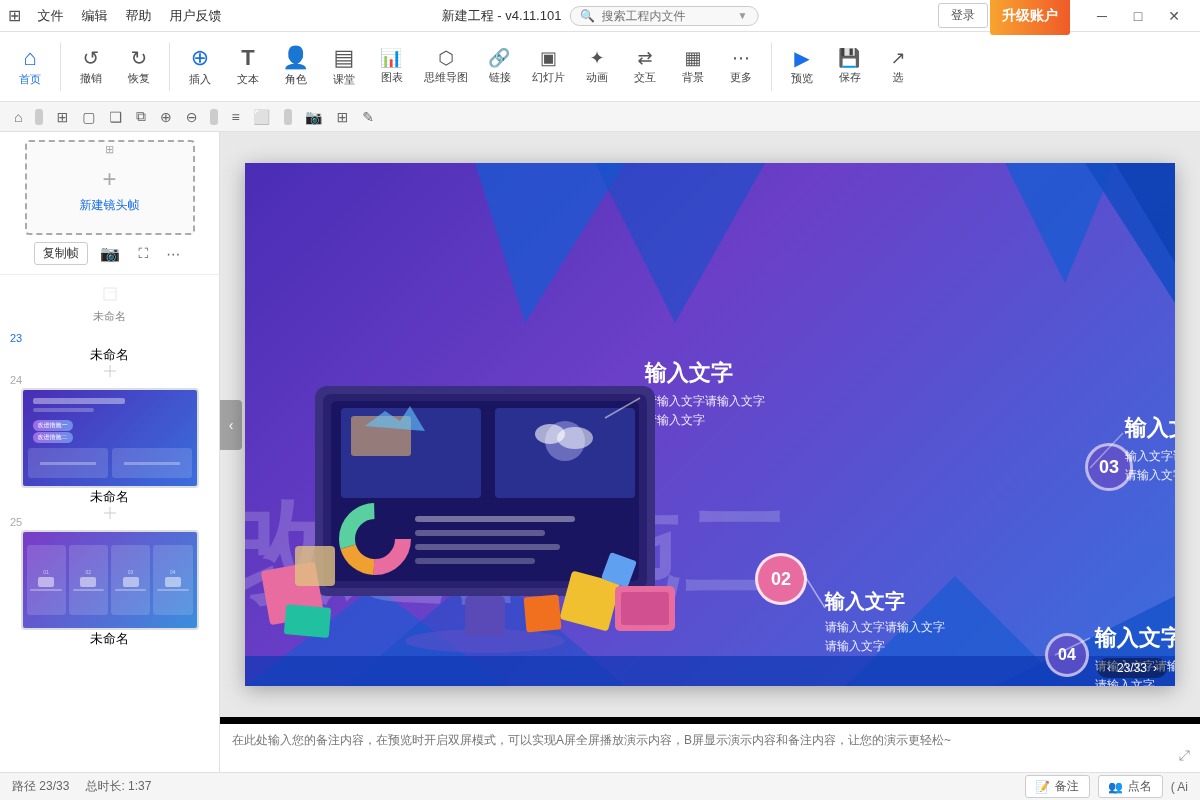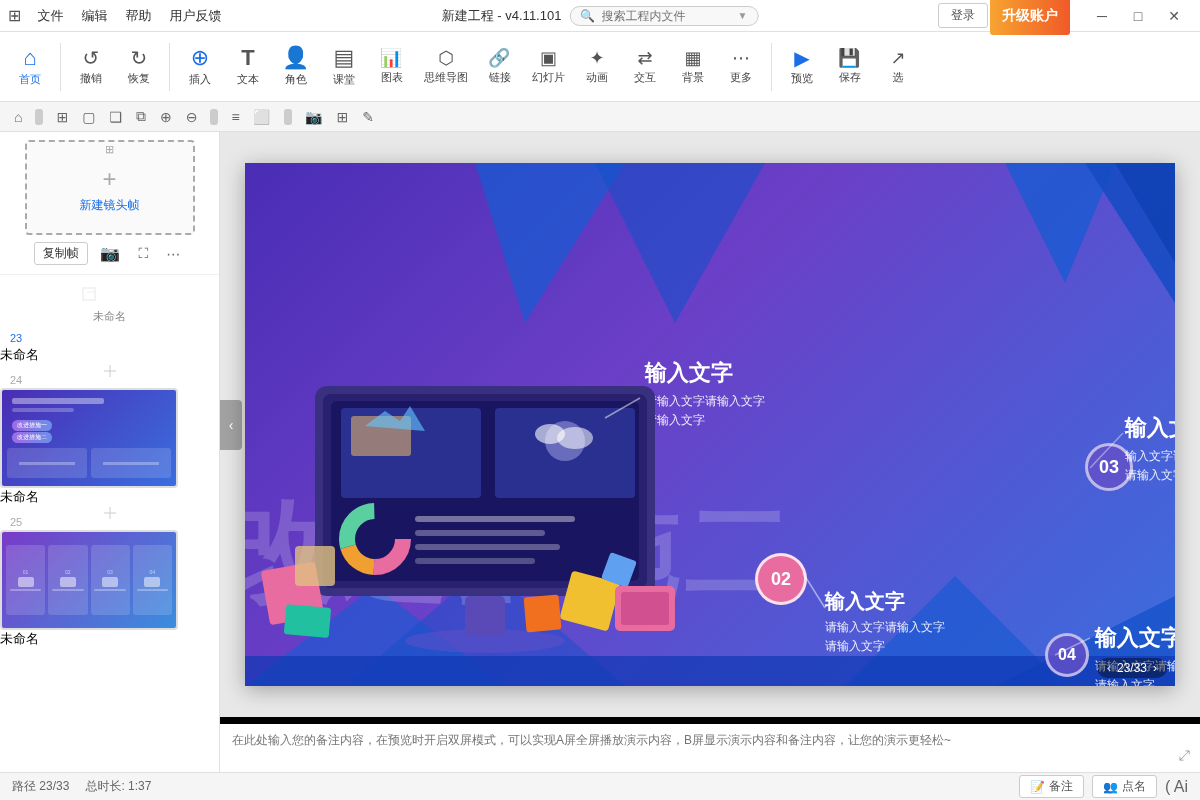--- a/index.html
+++ b/index.html
@@ -57,21 +57,21 @@
       width: 170px; height: 95px; border: 2px dashed #aaa; border-radius: 4px;
       display: flex; flex-direction: column; align-items: center; justify-content: center; cursor: pointer; gap: 4px; background: #fafafa;
     }
     .new-frame-area .plus { font-size: 22px; color: #888; }
     .new-frame-area .nf-label { font-size: 12px; color: #1a6fe8; }
     .sidebar-tools { display: flex; gap: 8px; margin-top: 6px; align-items: center; }
     .sidebar-tools span { font-size: 14px; color: #555; cursor: pointer; padding: 3px 5px; border-radius: 3px; }
     .sidebar-tools .copy-btn { font-size: 12px; border: 1px solid #ccc; padding: 2px 8px; border-radius: 3px; color: #333; background: #fff; }
 
     #slide-list { flex: 1; overflow-y: auto; padding: 4px 0; }
-    .slide-group { display: flex; flex-direction: column; margin-bottom: 4px; }
+    .slide-group { display: flex; flex-direction: column; align-items: center; margin-bottom: 4px; }
     .slide-number { font-size: 11px; color: #aaa; align-self: flex-start; margin-left: 10px; margin-bottom: 2px; }
     .slide-number.active { color: #1a6fe8; }
     .slide-item {
       width: 178px; height: 100px; border-radius: 4px; border: 2px solid transparent;
       overflow: hidden; cursor: pointer; position: relative; background: #ddd;
     }
     .slide-item.active { border-color: #1a6fe8; }
     .slide-placeholder { width: 178px; height: 30px; display: flex; align-items: center; justify-content: center; }
     .slide-placeholder svg { opacity: 0.3; }
     .slide-caption { font-size: 11px; color: #888; text-align: center; }
@@ -527,15 +527,15 @@
   <span>总时长: 1:37</span>
   <div class="right-btns">
     <button class="status-btn">
       <span>📝</span>
       <span>备注</span>
     </button>
     <button class="status-btn">
       <span>👥</span>
       <span>点名</span>
     </button>
-    <span style="font-size:16px;color:#666;cursor:pointer;">( Ai</span>
+    <span style="font-size:12px;color:#666;cursor:pointer;">( Ai</span>
   </div>
 </div>
 
 </body></html>

